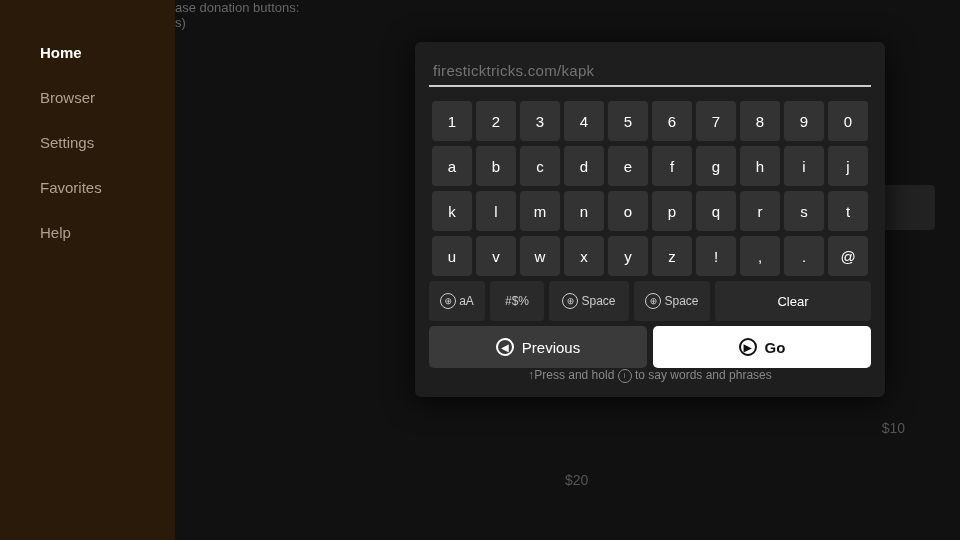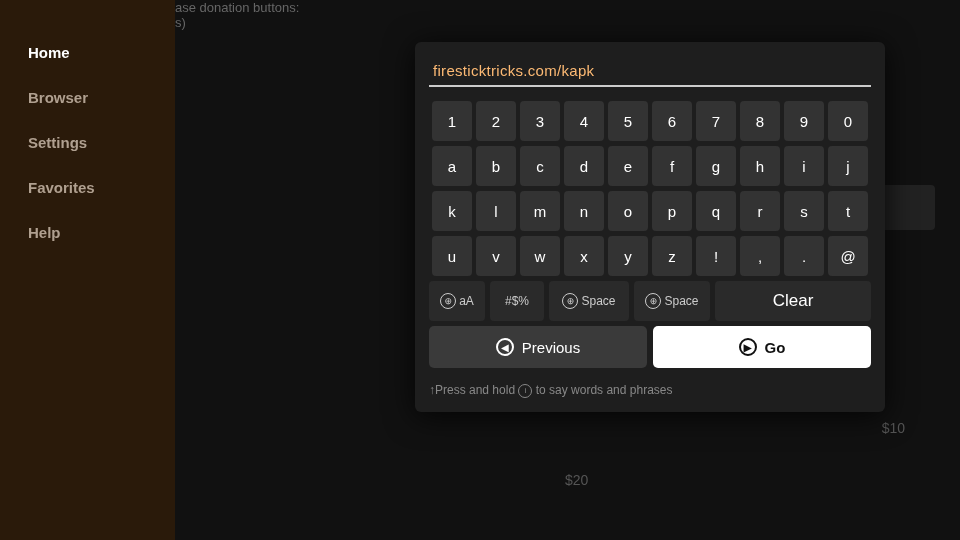--- a/index.html
+++ b/index.html
@@ -15,29 +15,28 @@
 
     
     #sidebar {
       position: absolute;
       left: 0; top: 0;
       width: 175px;
       height: 540px;
       background: #2a1a0a;
       display: flex;
       flex-direction: column;
-      padding: 30px 0;
+      padding: 30px 12px;
     }
 
     .sidebar-item {
       padding: 14px 28px;
       color: #b0a090;
       font-size: 15px;
       cursor: pointer;
-      font-weight: bold;
     }
 
     .sidebar-item.active {
       color: #ffffff;
       font-weight: bold;
     }
 
     
     #main {
       position: absolute;
@@ -76,21 +75,21 @@
       padding: 16px 14px 14px 14px;
       box-shadow: 0 4px 30px rgba(0,0,0,0.8);
     }
 
     
     #url-input-display {
       width: 100%;
       background: transparent;
       border: none;
       border-bottom: 2px solid #ccc;
-      color: #fdba74;
+      color: #737373;
       font-size: 15px;
       padding: 4px 4px 6px 4px;
       margin-bottom: 14px;
       outline: none;
       letter-spacing: 0.3px;
     }
 
     
     .kb-row {
       display: flex;
@@ -180,24 +179,24 @@
       width: 18px;
       height: 18px;
       border: 2px solid currentColor;
       border-radius: 50%;
       font-size: 10px;
       flex-shrink: 0;
     }
 
     
     .voice-hint {
-      text-align: left;
+      text-align: center;
       color: #888;
       font-size: 12px;
-      margin-top: 15px;
+      margin-top: 0;
     }
   </style>
 </head>
 <body>
 
 <div id="sidebar">
   <div class="sidebar-item active">
     <span>Home</span>
   </div>
   <div class="sidebar-item">
@@ -300,21 +299,21 @@
       </button>
       <button class="kb-key special wide" style="width:54px; font-size:12px;">#$%</button>
       <button class="kb-key special space-key" style="width:80px; font-size:12px;">
         <span style="border:1.5px solid #ccc; border-radius:50%; width:16px; height:16px; display:inline-flex; align-items:center; justify-content:center; margin-right:3px; font-size:9px; flex-shrink:0;">⊕</span>
         <span>Space</span>
       </button>
       <button class="kb-key special delete" style="width:76px; font-size:12px;">
         <span style="border:1.5px solid #ccc; border-radius:50%; width:16px; height:16px; display:inline-flex; align-items:center; justify-content:center; margin-right:3px; font-size:9px; flex-shrink:0;">⊕</span>
         <span>Space</span>
       </button>
-      <button class="kb-key clear" style="font-size:17px; flex-grow:1;">
+      <button class="kb-key clear" style="font-size:13px; flex-grow:1;">
         <span>Clear</span>
       </button>
     </div>
 
     
     <div class="kb-nav-row">
       <button class="kb-nav-btn previous">
         <span class="circle-icon">◀</span>
         <span>Previous</span>
       </button>

